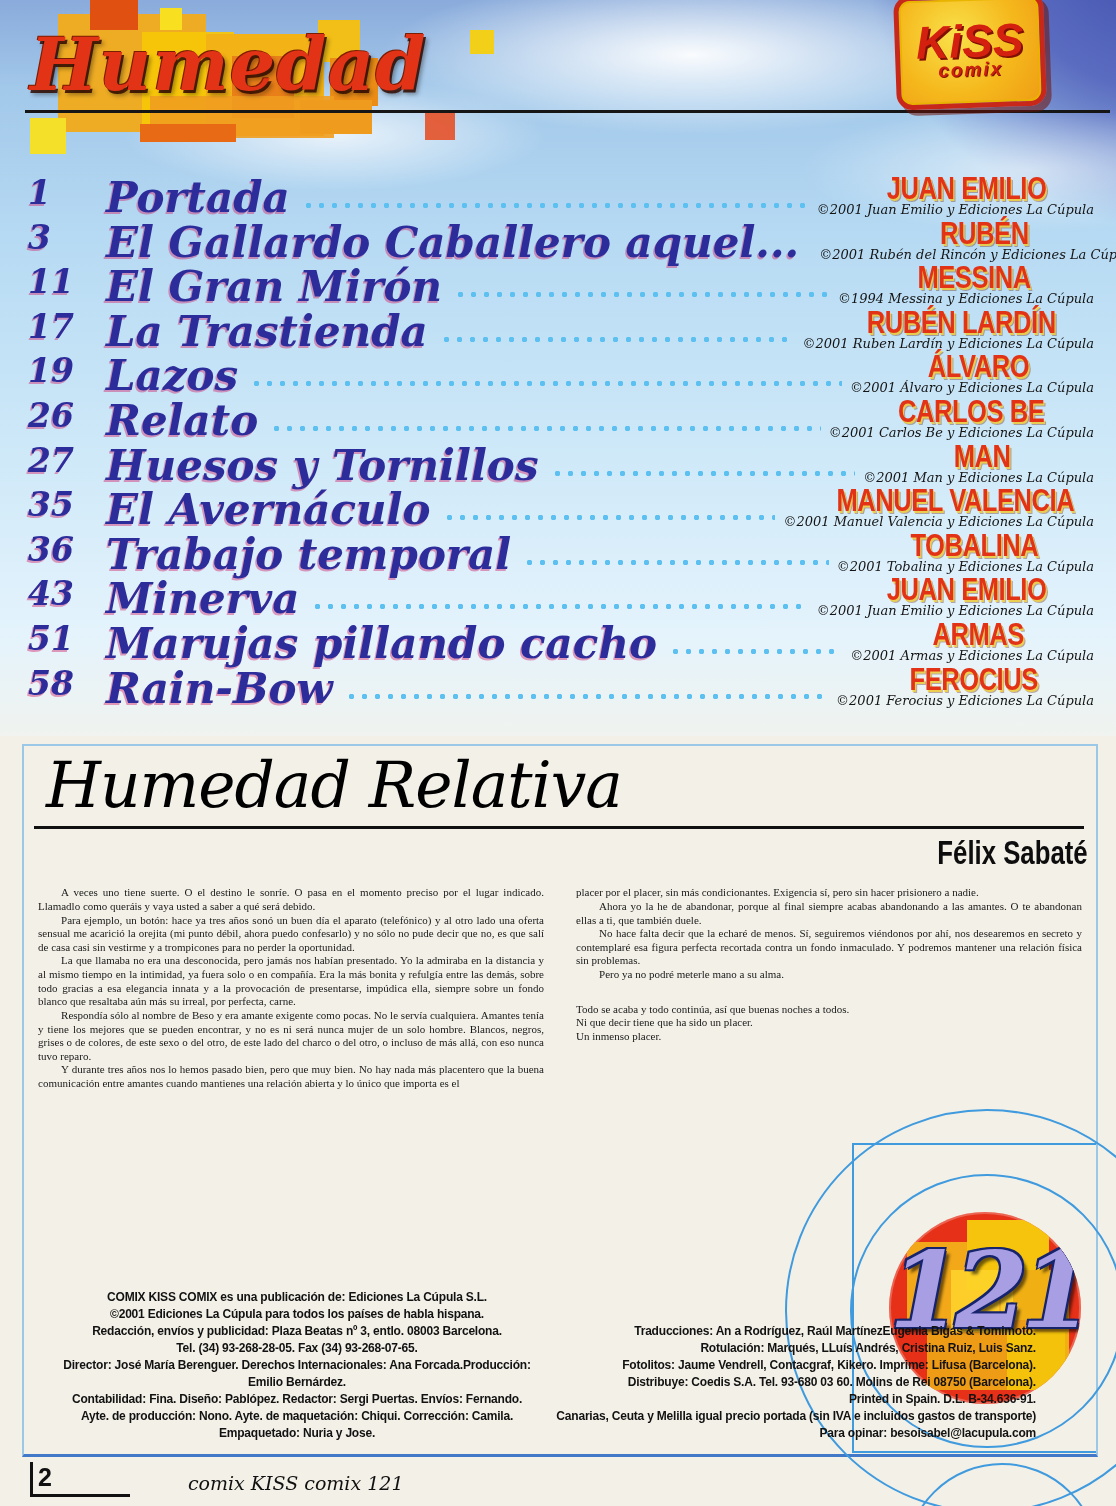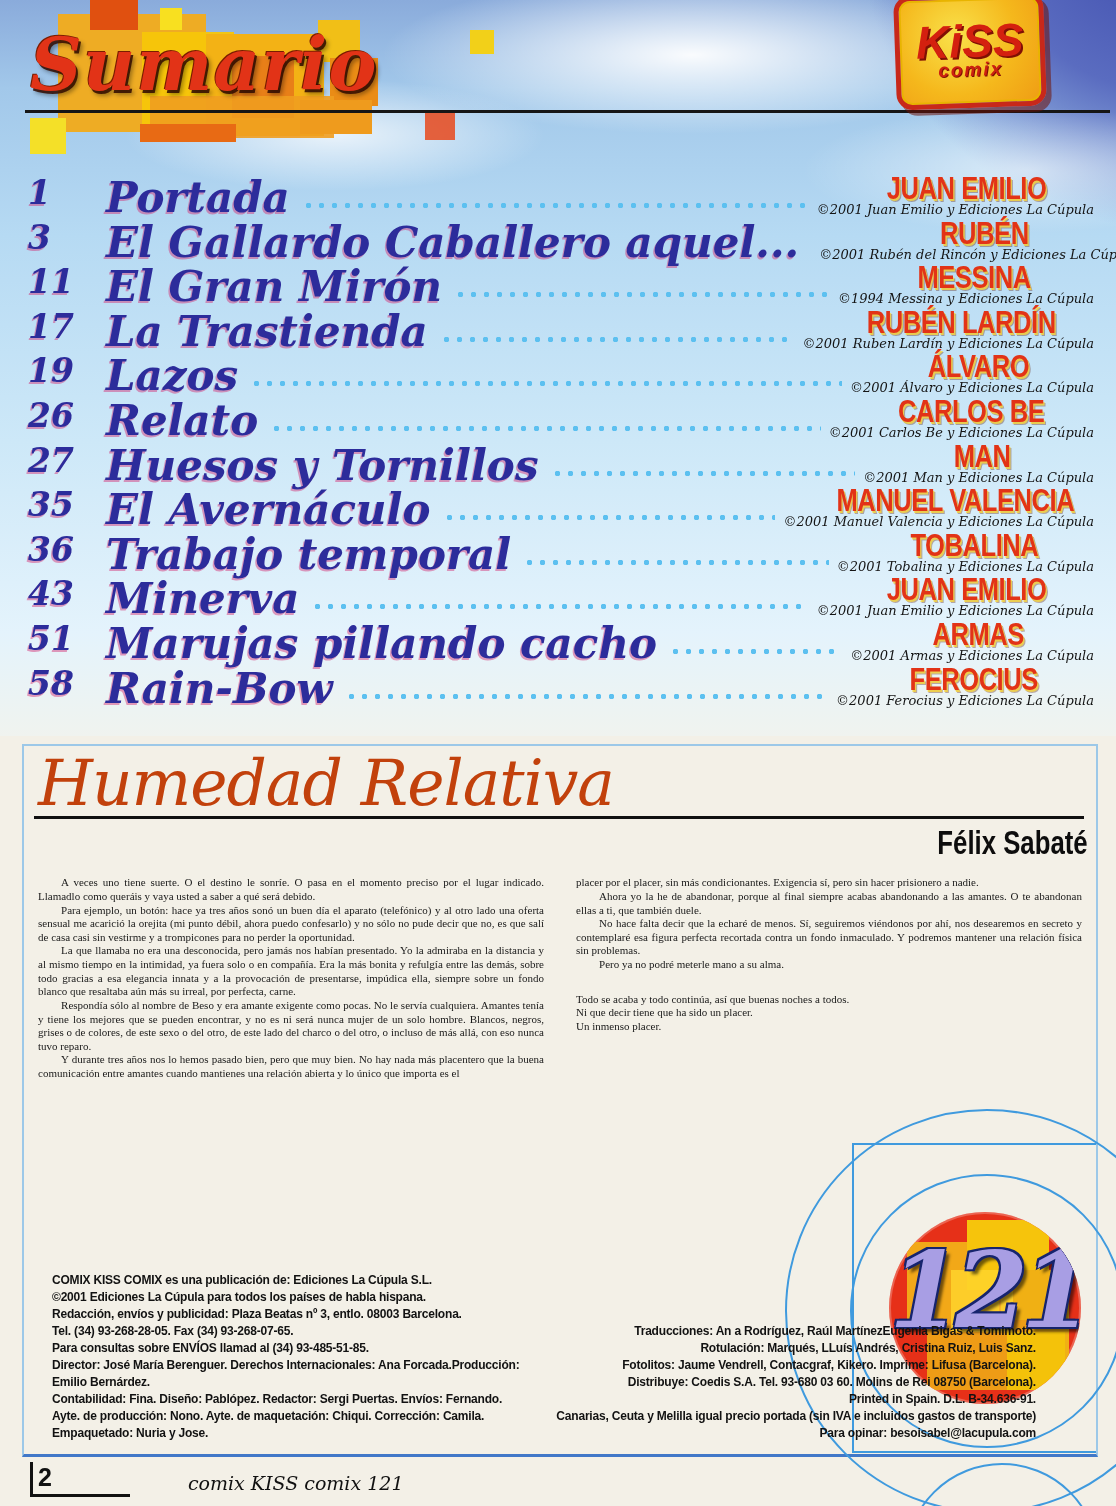--- a/index.html
+++ b/index.html
@@ -52,34 +52,34 @@
   .toc-author-name{font-family:"Liberation Sans",sans-serif;font-weight:800;font-size:29px;line-height:.88;
     color:var(--accent-red,#e23317);display:inline-block;transform:scale(.88,1.06);transform-origin:right top;
     letter-spacing:-.5px;text-shadow:1.5px 1.5px 0 rgba(250,215,60,.8), 2.5px 2.5px 0 rgba(90,25,10,.35);}
   .toc-copy{font-family:"DejaVu Serif",serif;font-style:italic;font-size:13px;line-height:1.05;
     color:#141414;margin-top:1px;}
 
   
   .article{position:absolute;left:22px;top:744px;width:1072px;height:708px;
     border:2px solid #9cc8e8;border-bottom:3px solid #4178c8;}
   .headline-wrap{margin:6px 12px 0 10px;border-bottom:3px solid #101010;}
-  .headline{margin:0;padding-left:4px;font-family:"DejaVu Serif",serif;font-style:italic;font-weight:500;
-    font-size:63px;line-height:1.02;letter-spacing:-1px;color:#c2410c;}
+  .headline{margin:8px;padding-left:4px;font-family:"DejaVu Serif",serif;font-style:italic;font-weight:500;
+    font-size:63px;line-height:1.02;letter-spacing:-1px;color:#000000;}
   .byline{margin:5px 8px 0 0;text-align:right;font-family:"Liberation Sans",sans-serif;font-weight:700;
     font-size:33px;color:#0d0d0d;}
   .byline span{display:inline-block;transform:scaleX(.78);transform-origin:right center;}
   .cols{display:flex;gap:32px;margin:14px 14px 0 14px;position:relative;z-index:2;}
   .col{flex:1;font-size:11px;line-height:1.24;text-align:justify;color:#191919;}
   .col p{margin:0;}
   .col p.ind{text-indent:2.1em;}
   .col p.gap{margin-top:21px;}
 
   
   .credits{position:absolute;left:28px;right:14px;bottom:12px;display:flex;align-items:flex-end;z-index:2;}
-  .credits-left{flex:none;width:490px;text-align:left;}
+  .credits-left{flex:none;width:490px;text-align:center;}
   .credits-right{flex:1;text-align:right;padding-right:46px;}
   .credit-line{font-family:"Liberation Sans",sans-serif;font-weight:700;font-size:12px;
     line-height:1.42;letter-spacing:-.2px;color:#121212;}
 
   
   .ring{position:absolute;border:2px solid var(--ring-blue,#3f9ade);border-radius:50%;z-index:1;}
   .ring-lg{left:785px;top:1109px;width:400px;height:400px;}
   .ring-md{left:850px;top:1174px;width:270px;height:270px;}
   .ring-bt{left:905px;top:1463px;width:190px;height:190px;}
   .frame-rect{position:absolute;left:852px;top:1143px;width:242px;height:306px;
@@ -118,21 +118,21 @@
     <div style="left:318px;top:20px;width:42px;height:42px;background:#f1bf17;"></div>
     <div style="left:330px;top:58px;width:48px;height:48px;background:#ea8c16;"></div>
     <div style="left:150px;top:96px;width:184px;height:42px;background:#ef9d1f;opacity:.9;"></div>
     <div style="left:300px;top:100px;width:72px;height:34px;background:#ef9b1d;"></div>
     <div style="left:30px;top:118px;width:36px;height:36px;background:#f4e028;"></div>
     <div style="left:140px;top:124px;width:96px;height:18px;background:#e86a14;"></div>
     <div style="left:425px;top:112px;width:30px;height:28px;background:#e8491c;opacity:.85;"></div>
     <div style="left:470px;top:30px;width:24px;height:24px;background:#f2d019;"></div>
   </div>
 
-  <div class="sumario">Sumario</div>
+  <div class="sumario">Humedad</div>
   <div class="header-rule"></div>
 
   <div class="kiss-logo">
     <div class="kiss-top">KiSS</div>
     <div class="kiss-bottom">comix</div>
   </div>
 
   <div class="toc">
 
       <div class="toc-row">
@@ -315,21 +315,20 @@
       <div class="credits-left">
 
           <div class="credit-line">COMIX KISS COMIX es una publicación de: Ediciones La Cúpula S.L.</div>
 
           <div class="credit-line">©2001 Ediciones La Cúpula para todos los países de habla hispana.</div>
 
           <div class="credit-line">Redacción, envíos y publicidad: Plaza Beatas nº 3, entlo. 08003 Barcelona.</div>
 
           <div class="credit-line">Tel. (34) 93-268-28-05. Fax  (34) 93-268-07-65.</div>
 
-          <div class="credit-line">Para consultas sobre ENVÍOS llamad al  (34) 93-485-51-85.</div>
 
           <div class="credit-line">Director: José María Berenguer. Derechos Internacionales: Ana Forcada.Producción: Emilio Bernárdez.</div>
 
           <div class="credit-line">Contabilidad: Fina. Diseño: Pablópez. Redactor: Sergi Puertas. Envíos: Fernando.</div>
 
           <div class="credit-line">Ayte. de producción: Nono. Ayte. de maquetación: Chiqui. Corrección: Camila. Empaquetado: Nuria y Jose.</div>
 
       </div>
       <div class="credits-right">
 

